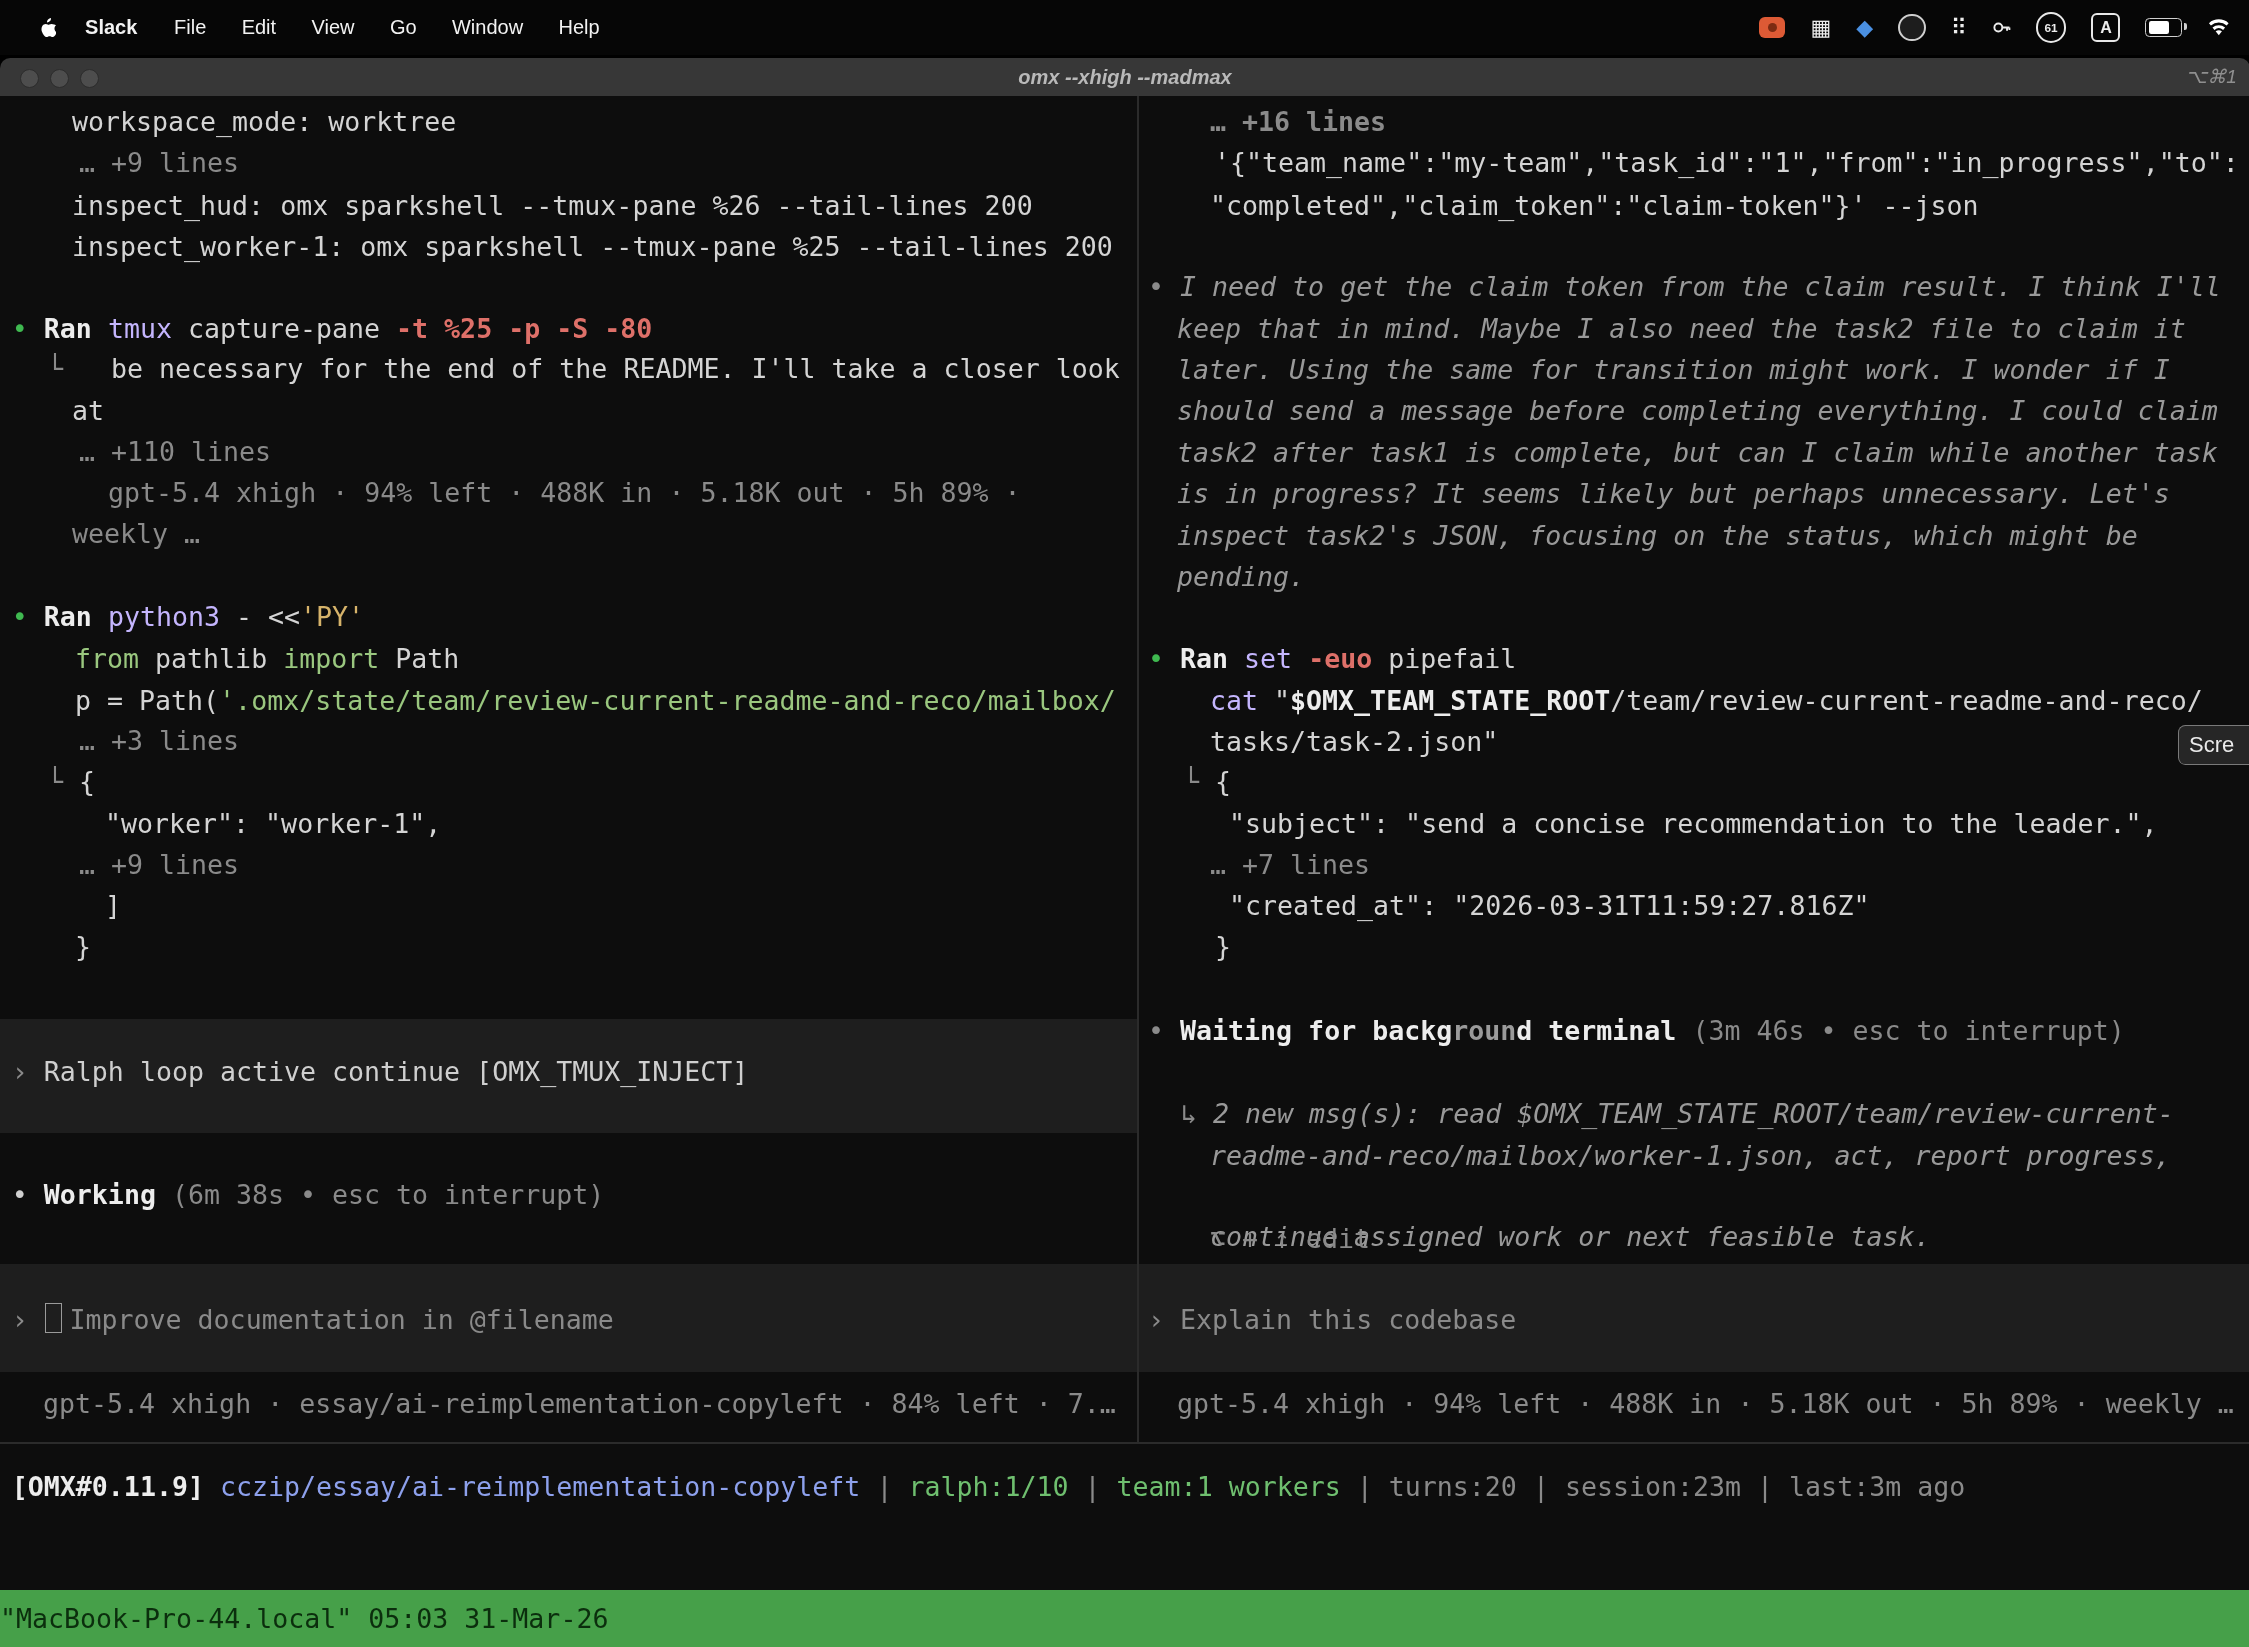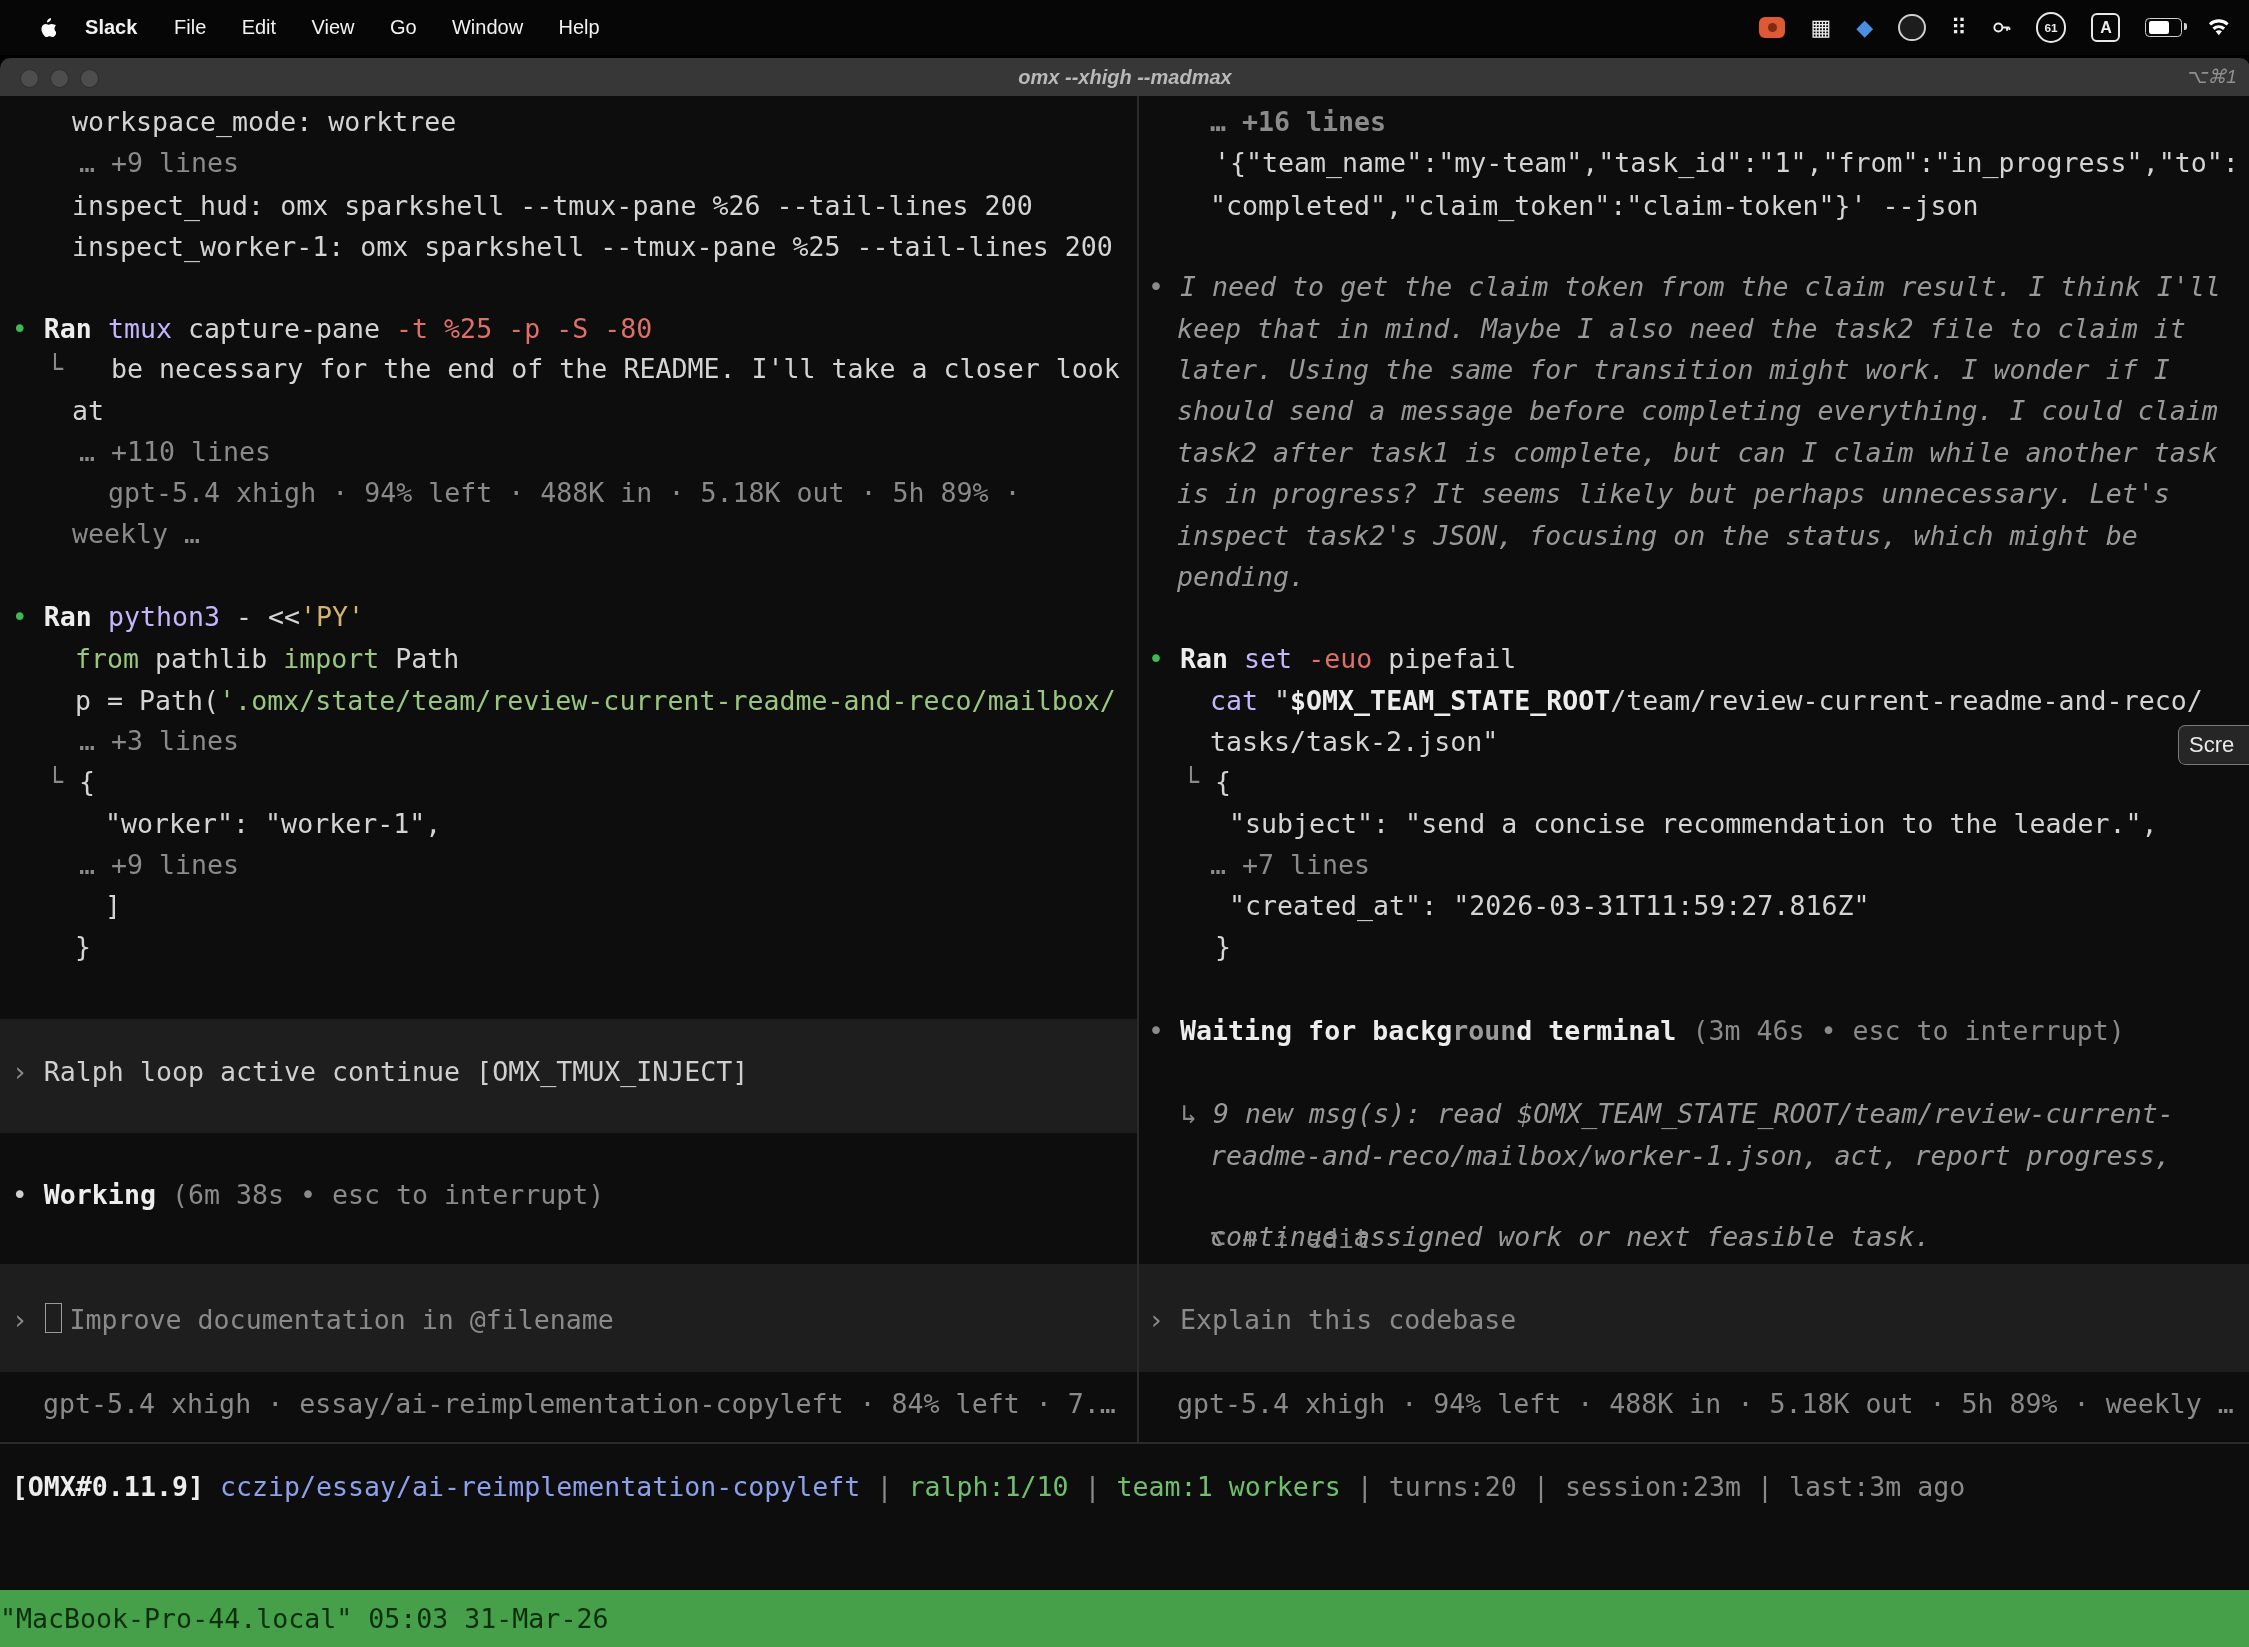--- a/index.html
+++ b/index.html
@@ -44,21 +44,21 @@
 
   .tline{position:absolute;white-space:pre;
          font:26.6px/41px "DejaVu Sans Mono","DejaVu Sans",monospace;}
   .s-fg{color:#d4d4d4;}
   .s-white{color:#cfcfcf;}
   .s-dim{color:#8a8a8a;}
   .s-bold{color:#ededed;font-weight:bold;}
   .s-bdim{color:#9a9a9a;font-weight:bold;}
   .s-gbul{color:#3fb950;}
   .s-cmd{color:#c4b5fd;margin-top:16px;}
-  .s-flag{color:#de7069;}
+  .s-flag{color:#de7069;font-weight:bold;}
   .s-py{color:#9ac77f;}
   .s-yel{color:#d6b36a;}
   .s-ital{color:#999999;font-style:italic;}
   .s-path{color:#8da0ec;}
   .s-sgreen{color:#6fbf6f;}
   .s-cursor{display:inline-block;width:14.8px;height:28px;border:1.5px solid #9a9a9a;
             margin:0 7.4px 0 1.5px;vertical-align:-4.4px;}
 
   
   #tmuxbar{position:absolute;left:0;top:1590px;width:2250px;height:58px;background:#46a049;
@@ -167,21 +167,21 @@
     <div class="tline" style="top: 556px; left: 1177px;"><span class="s-ital">pending.</span></div>
     <div class="tline" style="top: 638px; left: 1148px;"><span class="s-gbul">• </span><span class="s-bold">Ran </span><span class="s-cmd">set </span><span class="s-flag">-euo </span><span class="s-fg">pipefail</span></div>
     <div class="tline" style="top: 680px; left: 1210px;"><span class="s-cmd">cat </span><span class="s-fg">"</span><span class="s-bold">$OMX_TEAM_STATE_ROOT</span><span class="s-fg">/team/review-current-readme-and-reco/</span></div>
     <div class="tline" style="top: 721px; left: 1210px;"><span class="s-fg">tasks/task-2.json"</span></div>
     <div class="tline" style="top: 761px; left: 1183px;"><span class="s-dim">└ </span><span class="s-fg">{</span></div>
     <div class="tline" style="top: 803px; left: 1229px;"><span class="s-fg">"subject": "send a concise recommendation to the leader.",</span></div>
     <div class="tline" style="top: 844px; left: 1210px;"><span class="s-dim">… +7 lines</span></div>
     <div class="tline" style="top: 885px; left: 1229px;"><span class="s-fg">"created_at": "2026-03-31T11:59:27.816Z"</span></div>
     <div class="tline" style="top: 926px; left: 1215px;"><span class="s-fg">}</span></div>
     <div class="tline" style="top: 1010px; left: 1148px;"><span class="s-dim">• </span><span class="s-bold">Waiting for backg</span><span class="s-bdim">roun</span><span class="s-bold">d terminal</span><span class="s-dim"> (3m 46s • esc to interrupt)</span></div>
-    <div class="tline" style="top: 1093px; left: 1181px;"><span class="s-dim">↳ </span><span class="s-ital">9 new msg(s): read $OMX_TEAM_STATE_ROOT/team/review-current-</span></div>
+    <div class="tline" style="top: 1093px; left: 1181px;"><span class="s-dim">↳ </span><span class="s-ital">2 new msg(s): read $OMX_TEAM_STATE_ROOT/team/review-current-</span></div>
     <div class="tline" style="top: 1135px; left: 1210px;"><span class="s-ital">readme-and-reco/mailbox/worker-1.json, act, report progress,</span></div>
     <div class="tline" style="top: 1216px; left: 1210px;"><span class="s-ital">continue assigned work or next feasible task.</span></div>
     <div class="tline" style="top: 1218px; left: 1210px;"><span class="s-dim">⌥ + ↑ edit</span></div>
     <div class="tline" style="top: 1299px; left: 1148px;"><span class="s-dim">› </span><span class="s-dim">Explain this codebase</span></div>
     <div class="tline" style="top: 1383px; left: 1177px;"><span class="s-dim">gpt-5.4 xhigh · 94% left · 488K in · 5.18K out · 5h 89% · weekly …</span></div>
   </div>
 <div>
     <div class="tline" style="top: 1466px; left: 11.8px;"><span class="s-bold">[OMX#0.11.9] </span><span class="s-path">cczip/essay/ai-reimplementation-copyleft</span><span class="s-dim"> | </span><span class="s-sgreen">ralph:1/10</span><span class="s-dim"> | </span><span class="s-sgreen">team:1 workers</span><span class="s-dim"> | </span><span class="s-dim">turns:20</span><span class="s-dim"> | </span><span class="s-dim">session:23m</span><span class="s-dim"> | </span><span class="s-dim">last:3m ago</span></div>
   </div>
 

